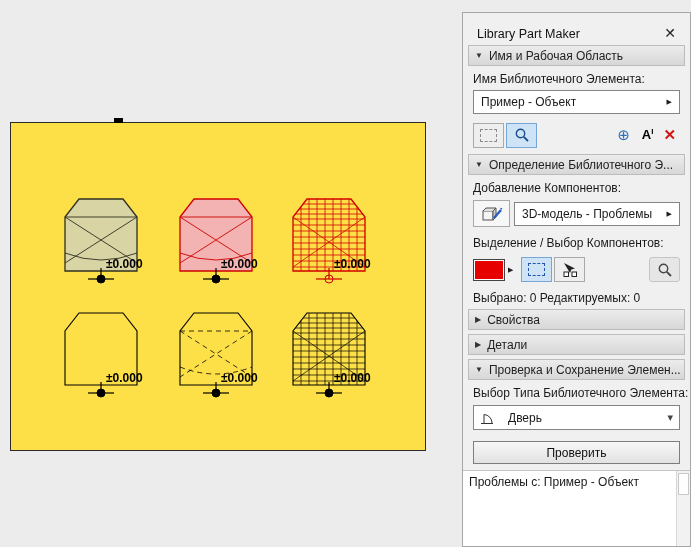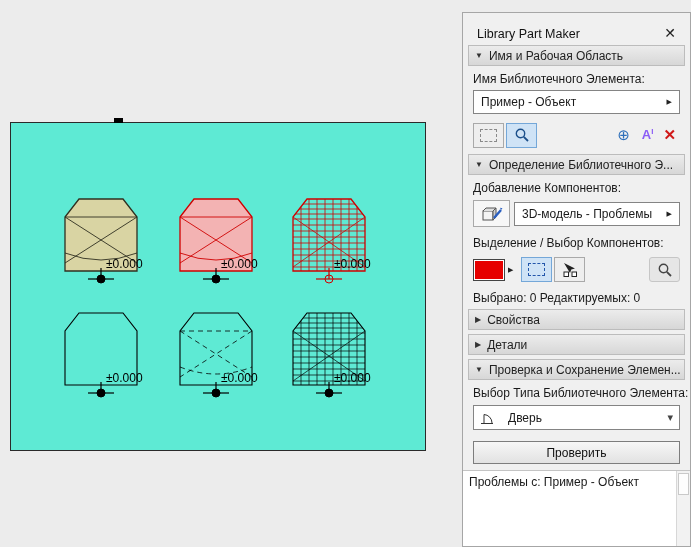--- a/index.html
+++ b/index.html
@@ -4,21 +4,21 @@
 <style>
   html,body{margin:0;padding:0;}
   body{
     width:691px;height:547px;position:relative;overflow:hidden;
     background:#ececec;
     font-family:"Liberation Sans",sans-serif;font-size:12px;color:#1a1a1a;
   }
   
   .canvas{
     position:absolute;left:10px;top:122px;width:414px;height:327px;
-    background:#5eead4;border:1px solid #2a2a2a;
+    background:#fde047;border:1px solid #2a2a2a;font-weight:bold;
   }
   .origin-tick{position:absolute;left:103px;top:-5px;width:9px;height:5px;background:#000;}
   .fig{position:absolute;width:110px;height:110px;}
   .fig svg{display:block;width:110px;height:110px;}
   .fig text{font-family:"Liberation Sans",sans-serif;font-size:12px;fill:#000;}
   #fig1{left:40px;top:70px;} #fig2{left:155px;top:70px;} #fig3{left:268px;top:70px;}
   #fig4{left:40px;top:184px;} #fig5{left:155px;top:184px;} #fig6{left:268px;top:184px;}
   
   .panel{
     position:absolute;left:462px;top:12px;width:227px;height:533px;
@@ -47,21 +47,21 @@
   .tool-btn{
     width:31px;height:25px;border:1px solid #a9a9a9;background:#eeeeee;
     display:flex;align-items:center;justify-content:center;padding:0;margin:0;
   }
   .tool-btn + .tool-btn{margin-left:2px;}
   .tool-btn.selected{background:#cfe3f6;border-color:#74a7d8;}
   .tool-btn.flat{border-color:#c6c6c6;background:#e6e6e6;border-radius:3px;}
   .dashed-rect{width:15px;height:11px;border:1px dashed #8a8a8a;}
   .spacer{flex:1;}
   .icon-plus{font-size:15px;color:#2e6fba;margin:0 6px;}
-  .icon-ai{font-size:13px;color:#8b5cf6;margin:0 6px;font-weight:bold;}
+  .icon-ai{font-size:13px;color:#000000;margin:0 6px;font-weight:bold;}
   .icon-ai sup{font-size:8px;}
   .icon-redx{font-size:15px;color:#d01818;font-weight:bold;margin:0 4px;}
   .modelrow{margin:3px 10px;display:flex;align-items:center;gap:4px;height:27px;flex:0 0 27px;}
   .big-btn{width:37px;height:27px;border:1px solid #a9a9a9;background:#f7f7f7;
     display:flex;align-items:center;justify-content:center;}
   .modelrow .dropdown{flex:1;margin:0;}
   .selrow{margin:5px 10px 2px 10px;display:flex;align-items:center;height:25px;flex:0 0 25px;}
   .swatch{width:30px;height:20px;border:1px solid #444;background:#e60000;box-shadow:inset 0 0 0 1px #fff;}
   .sw-fly{font-size:7px;color:#222;margin:0 8px 0 3px;}
   .status{margin:7px 10px 0 10px;color:#1a1a1a;}

